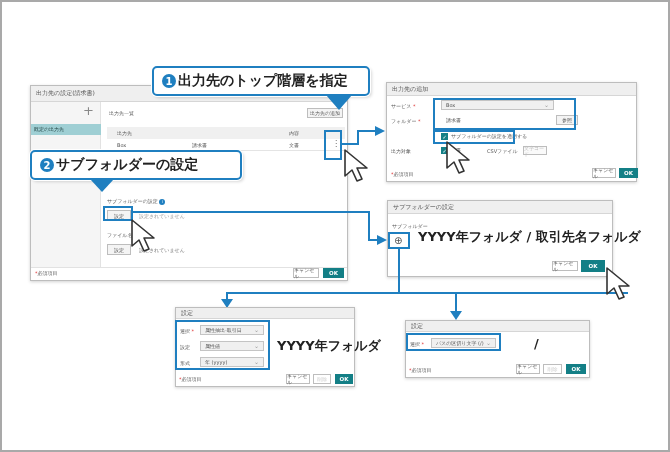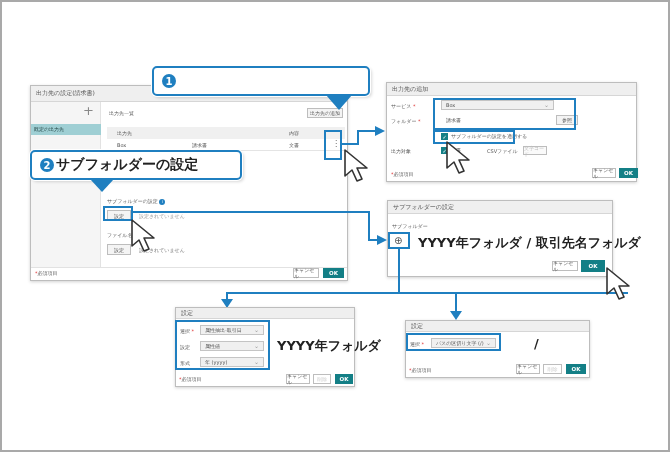--- a/index.html
+++ b/index.html
@@ -61,20 +61,21 @@
   <div class="btn" style="left:262px;top:182px;width:26px;height:10px;background:#fff">キャンセル</div>
   <div class="ok" style="left:292px;top:182px;width:21px;height:10px">OK</div>
 </div>
 
 <div class="hl" style="left:324px;top:130px;width:18px;height:30px"></div>
 
 <div class="hl" style="left:103px;top:206px;width:30px;height:15px"></div>
 
 <div class="callout" style="left:152px;top:66px;width:218px;height:30px">
   <span class="num">1</span>
+  <span>出力先のトップ階層を指定</span>
 </div>
 <svg class="abs" style="left:326px;top:95px" width="26" height="16">
     <polygon points="0,0 26,0 13,15" fill="#1f7fc0"></polygon>
   </svg>
 
 <div class="callout" style="left:30px;top:150px;width:212px;height:30px">
   <span class="num">2</span>
   <span>サブフォルダーの設定</span>
 </div>
 <svg class="abs" style="left:90px;top:179px" width="24" height="14">
@@ -112,21 +113,21 @@
 <div class="hl" style="left:433px;top:98px;width:143px;height:32px"></div>
 <div class="hl" style="left:433px;top:130px;width:82px;height:14px"></div>
 
 <div class="win" style="left:387px;top:200px;width:226px;height:77px;">
   <div class="win-title" style="height:13px">サブフォルダーの設定</div>
   <div class="abs t5" style="left:4px;top:22px">サブフォルダー</div>
   <div class="abs" style="left:6px;top:34px;font-size:10px;color:#555">⊕</div>
   <div class="btn" style="left:164px;top:60px;width:26px;height:10px;background:#fff">キャンセル</div>
   <div class="ok" style="left:193px;top:59px;width:24px;height:12px">OK</div>
 </div>
-<div class="big" style="left:418px;top:234px">YYYY年フォルダ / 取引先名フォルダ</div>
+<div class="big" style="left:418px;top:228px">YYYY年フォルダ / 取引先名フォルダ</div>
 <div class="hl" style="left:388px;top:232px;width:22px;height:17px"></div>
 
 <div class="line" style="left:133px;top:211px;width:237px;height:2px"></div>
 <div class="line" style="left:368px;top:211px;width:2px;height:30px"></div>
 <div class="line" style="left:368px;top:239px;width:10px;height:2px"></div>
 <svg class="abs" style="left:377px;top:235px" width="10" height="10">
     <polygon points="0,0 10,5 0,10" fill="#1f7fc0"></polygon>
   </svg>
 
 <div class="line" style="left:398px;top:249px;width:2px;height:45px"></div>

